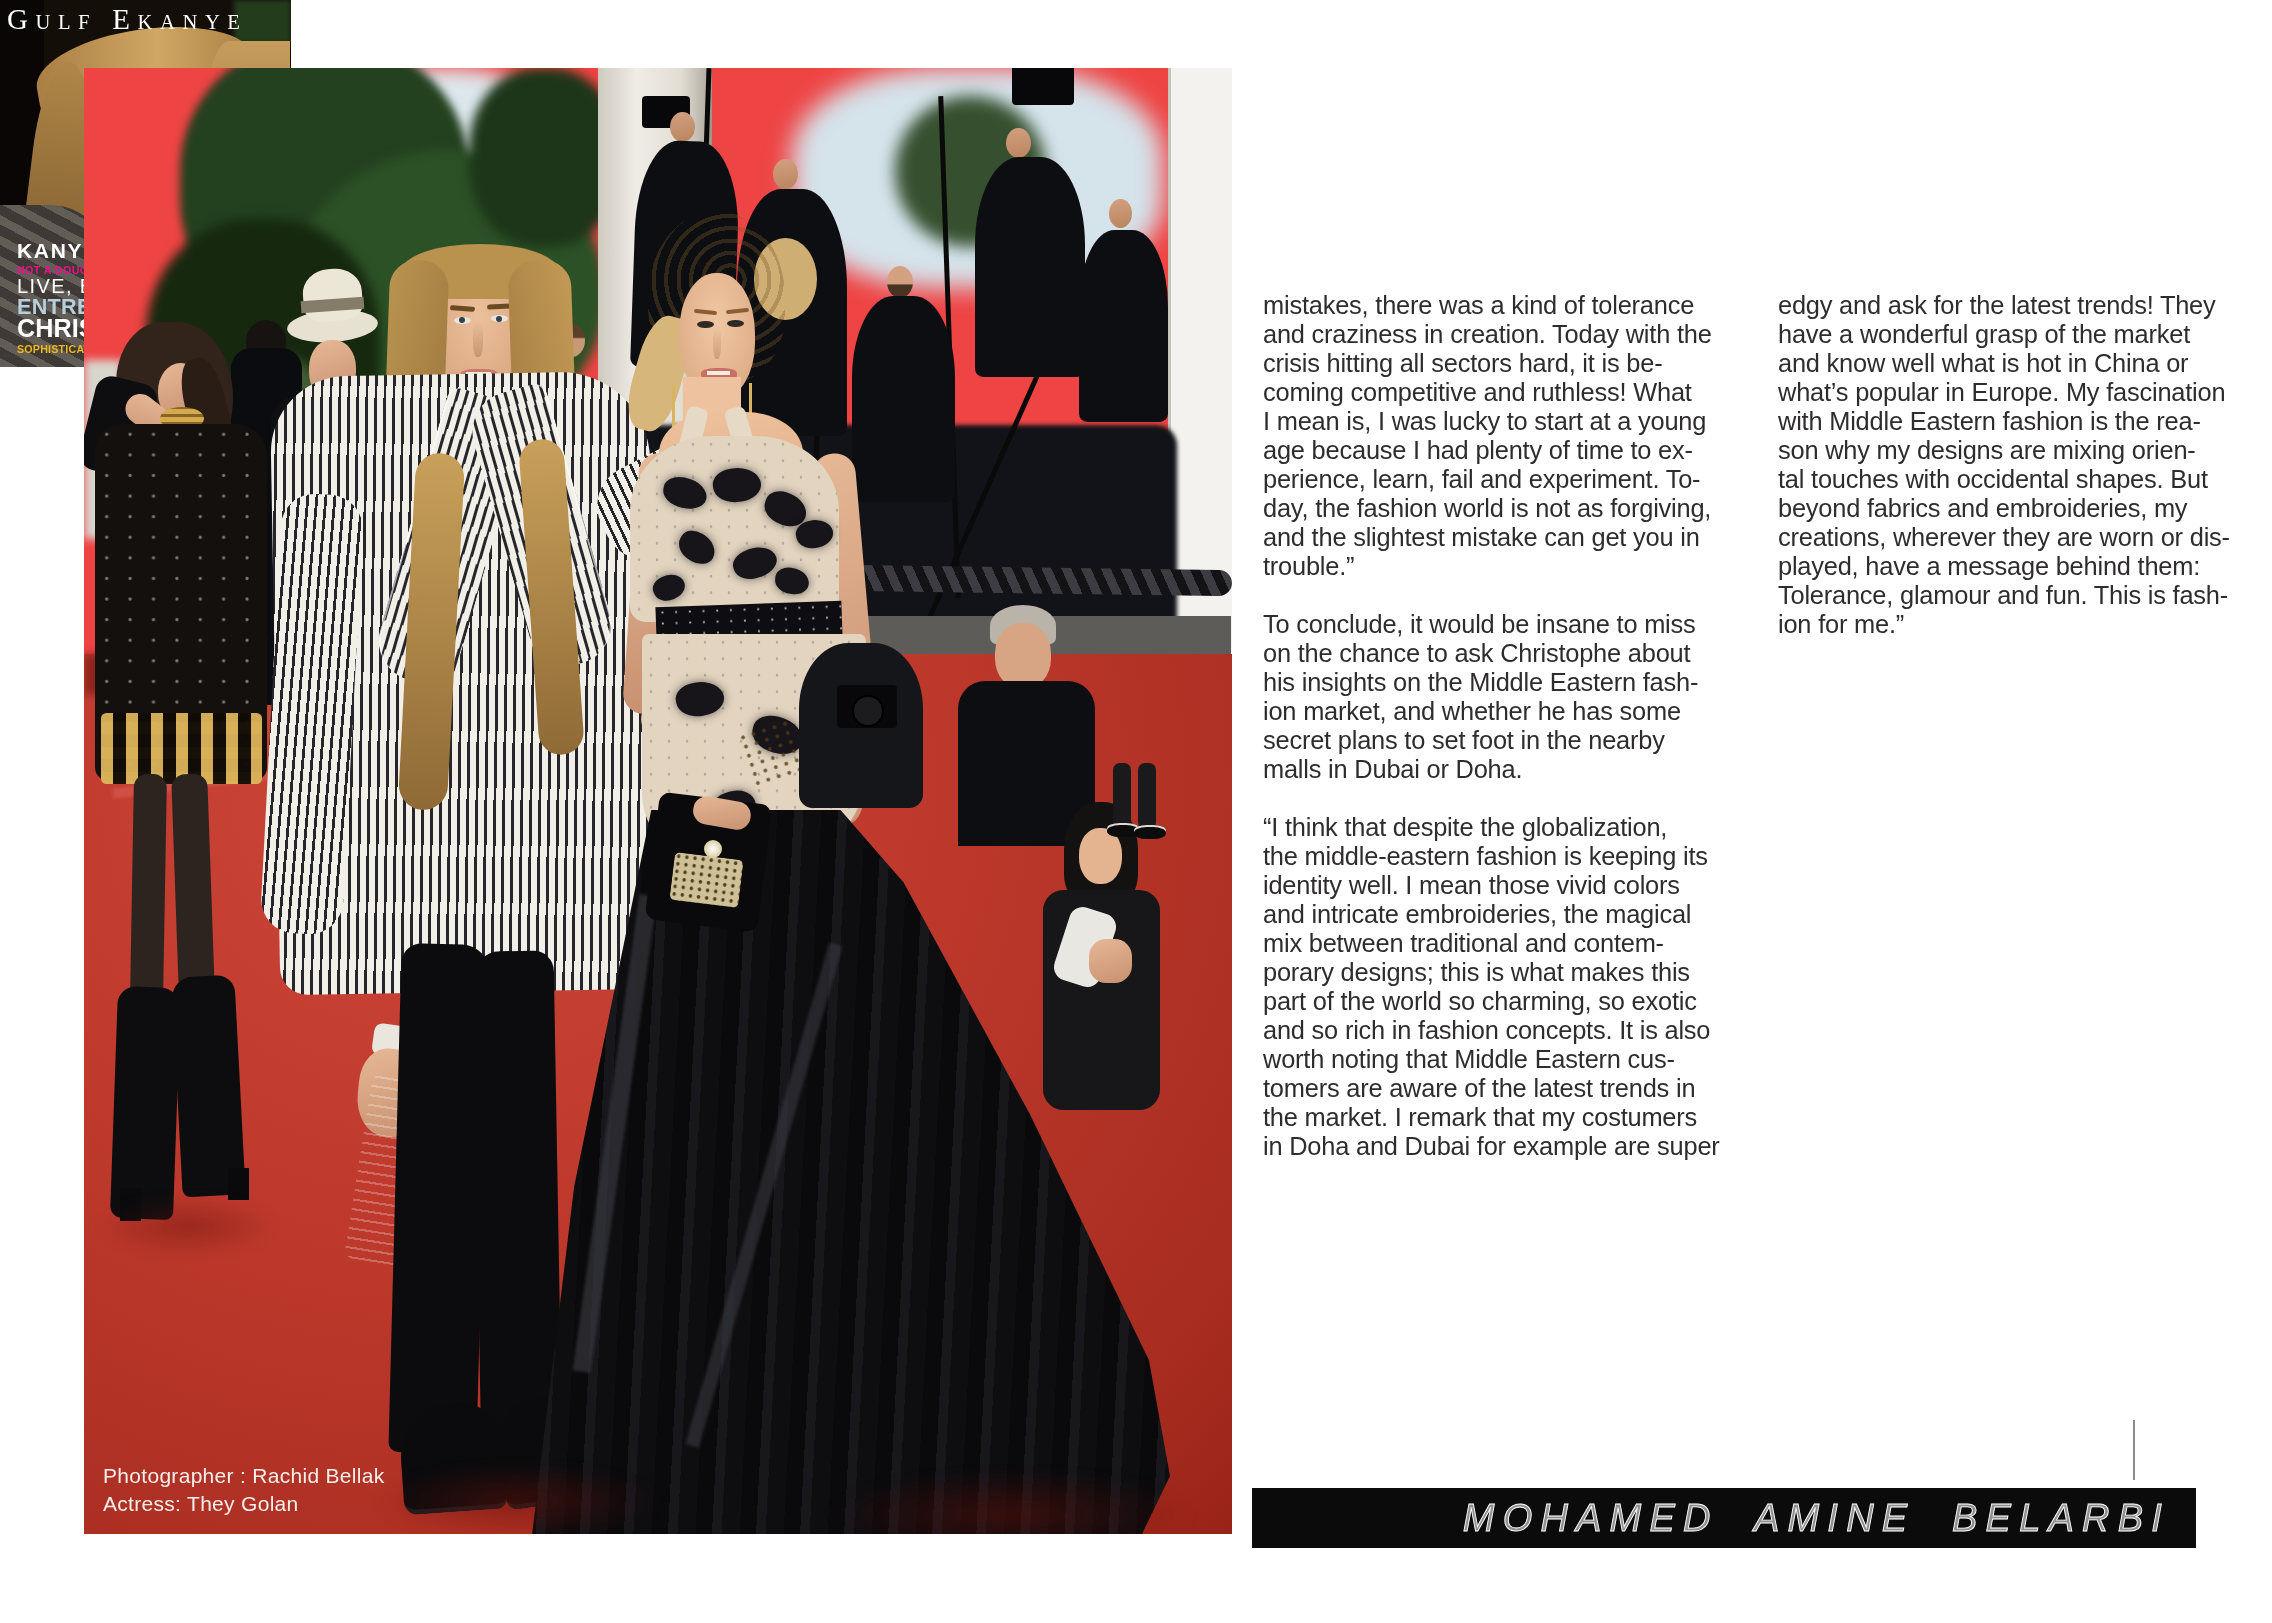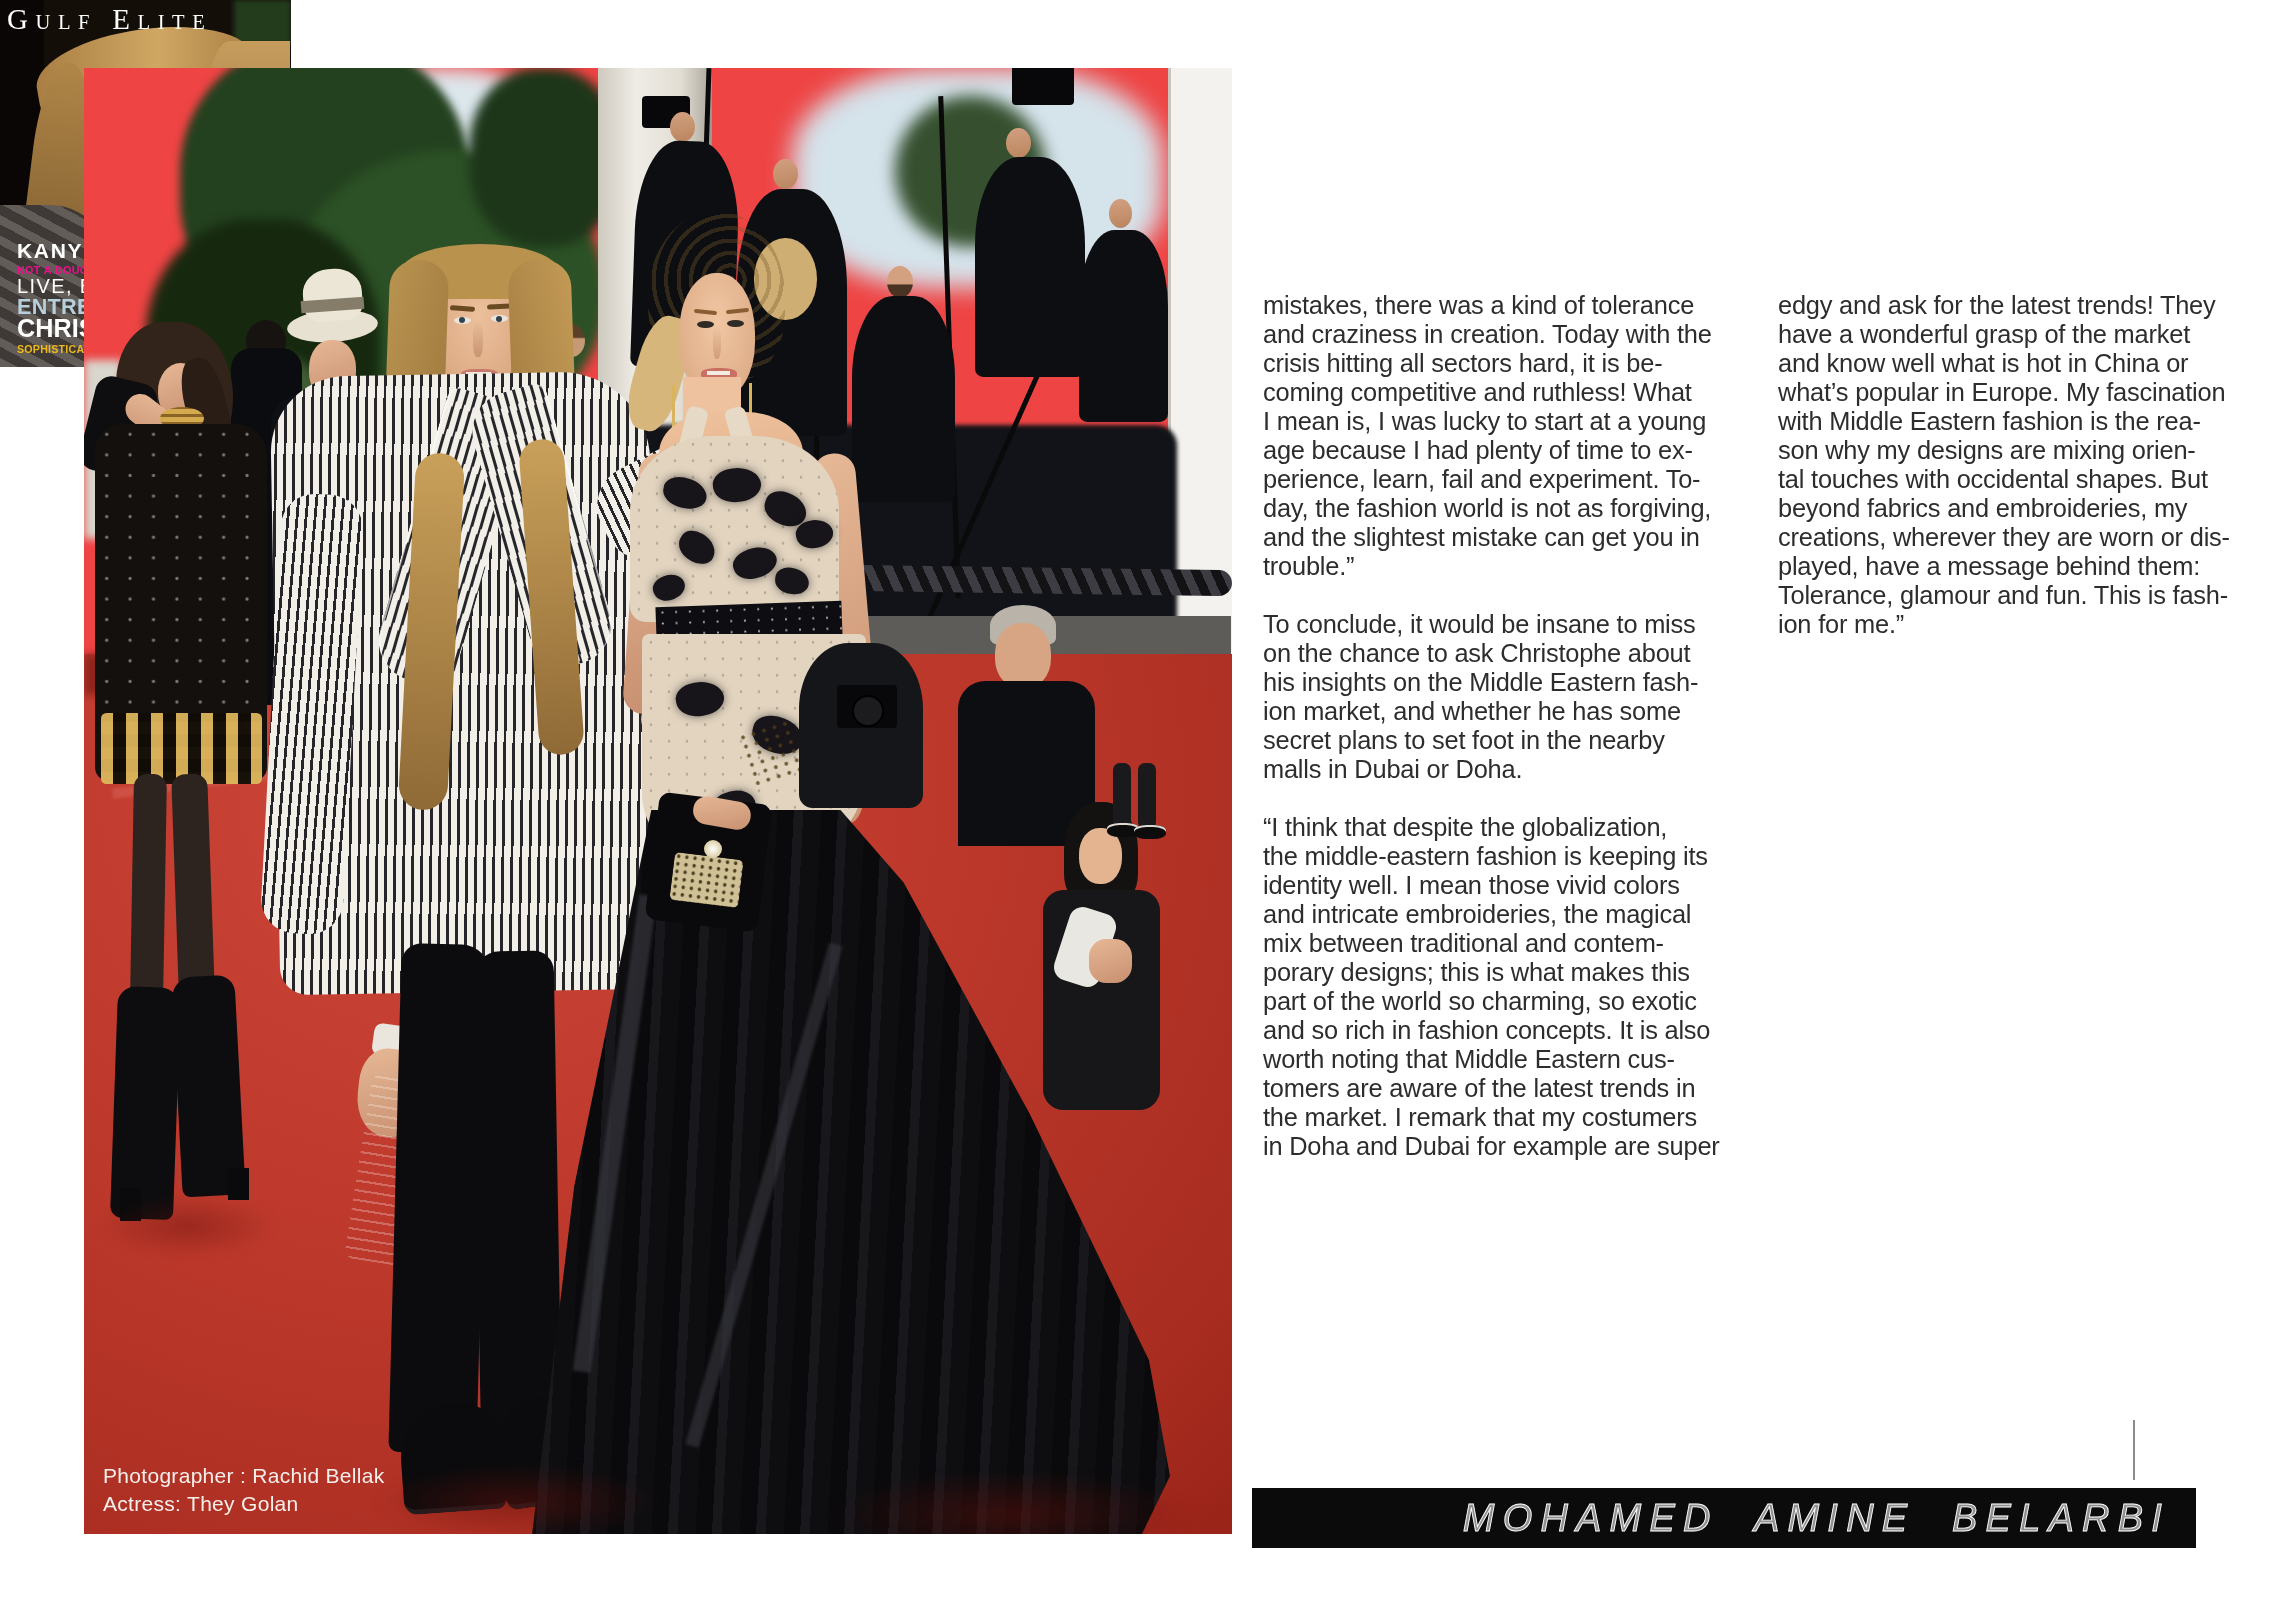--- a/index.html
+++ b/index.html
@@ -70,21 +70,21 @@
     <div class="s" style="left:155px;top:184px;width:49px;height:18px;background:#cd7f6e;border-radius:40%"></div>
     <div class="s" style="left:164px;top:188px;width:30px;height:4.8px;background:#efe3d6;border-radius:2.1px"></div>
     <div class="s" style="left:147px;top:203px;width:63px;height:58px;background:#ddab86"></div>
     <div class="s" style="left:0;top:205px;width:125px;height:162px;background:#4e4844;background-image:repeating-linear-gradient(28deg,rgba(130,124,118,.4) 0 8.2px,rgba(40,36,34,.4) 8.2px 18px);border-radius:0 60% 0 0"></div>
     <div class="s" style="left:221px;top:289px;width:69px;height:78px;background:#3b3631;background-image:repeating-linear-gradient(150deg,rgba(120,114,108,.35) 0 6.9px,rgba(30,26,24,.4) 6.9px 16.5px);border-radius:50% 0 0 0"></div>
     <div class="s" style="left:100px;top:242px;width:142px;height:125px;background:linear-gradient(170deg,#e6302a,#c31712 55%,#8f0f0c);background-image:repeating-linear-gradient(85deg,rgba(120,8,6,.55) 0 6.9px,rgba(0,0,0,0) 6.9px 18px);border-radius:46% 54% 0 0"></div>
     <div class="s" style="left:173px;top:280px;width:36px;height:38px;background:#171513;border-radius:40% 20% 50% 40%;transform:rotate(-16deg)"></div>
     <div class="s" style="left:214px;top:275px;width:37px;height:40px;background:#171513;border-radius:20% 40% 40% 50%;transform:rotate(12deg)"></div>
     <div class="s" style="left:201px;top:289px;width:19px;height:23.4px;background:#221f1c;border-radius:4.1px;transform:rotate(-6deg)"></div>
 
-    <div class="c-logo"><span class="big">G</span><span class="sml">ULF</span><span class="sp"></span><span class="big">E</span><span class="sml">LITE</span></div>
+    <div class="c-logo"><span class="big">G</span><span class="sml">ULF</span><span class="sp"></span><span class="big">E</span><span class="sml">KANYE</span></div>
 
     <div class="s c-head ct-kanye">KANYE WEST</div>
     <div class="s c-head ct-ndaa">NOT A DOUCHE AFTER ALL</div>
     <div class="s c-head ct-live">LIVE, BREATHE, THINK</div>
     <div class="s c-head ct-entre">ENTREPRENEURSHIP</div>
     <div class="s c-head ct-chris">CHRISTOPHE GUILLARME</div>
     <div class="s c-head ct-soph">SOPHISTICATED SIMPLICITY IN FASHION</div>
     <div class="ct-issue">Issue 8</div>
   </section>
 

